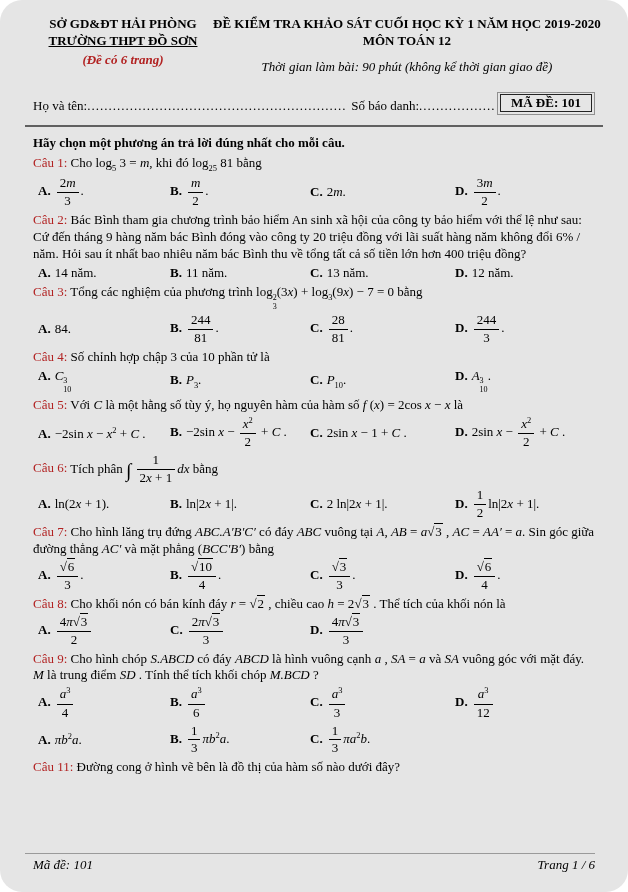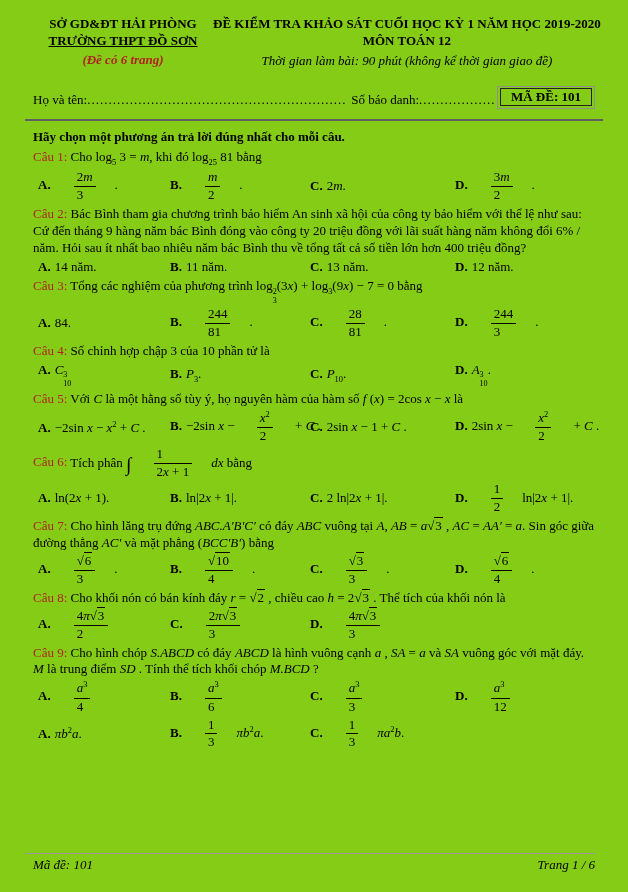--- a/index.html
+++ b/index.html
@@ -2,59 +2,60 @@
 <html style="--accent: #b22222;"><head>
 <meta charset="utf-8">
 <style>
   :root { --accent: #b22222; }
   * { box-sizing: border-box; }
   html, body { margin: 0; padding: 0; background: #fff; }
   .page {
     position: relative;
     width: 628px; height: 892px;
     margin: 0 auto;
-    background: #84cc16;
+    background: #e5e5e5;
     font-family: "Liberation Serif", serif;
     font-size: 13px;
     color: #000;
     padding: 16px 33px 0 33px;
     overflow: hidden;
     line-height: 1.3;
+    border-radius: 22px;
   }
   
   .header { display: flex; align-items: flex-start; }
   .h-left { width: 180px; text-align: center; flex: none; }
   .h-left .line1 { font-weight: bold; white-space: nowrap; }
   .h-left .line2 { font-weight: bold; text-decoration: underline; white-space: nowrap; }
   .h-left .line3 { color: var(--accent); font-style: italic; font-weight: bold; margin-top: 2px; }
   .h-right { flex: 1; text-align: center; }
   .h-right .title1 { font-weight: bold; white-space: nowrap; }
   .h-right .title2 { font-weight: bold; }
-  .h-right .subtitle { font-style: italic; margin-top: 3px; }
+  .h-right .subtitle { font-style: italic; margin-top: 9px; }
   
   .info-row { display: flex; align-items: flex-end; margin-top: 16px; }
   .dots { letter-spacing: 1px; overflow: hidden; white-space: nowrap; }
   .name-dots { max-width: 258px; }
   .sbd-wrap { margin-left: 6px; }
   .code-box { margin-left: auto; border: 1px solid #909090; padding: 2px; }
   .code-box-inner { border: 1px solid #222; padding: 0 10px 1px 10px; font-weight: bold; white-space: nowrap; }
   
   .divider { border: none; border-top: 2px solid #606060; margin: 10px -8px 8px -8px; }
   
   .instruction { font-weight: bold; margin: 2px 0 4px 0; }
   .q-text { margin: 3px 0 1px 0; }
   .q-label { color: var(--accent); font-weight: normal; }
   .options { display: grid; grid-template-columns: 132px 140px 145px auto; padding-left: 5px; align-items: center; margin: 2px 0 3px 0; }
   .option { white-space: nowrap; }
   .opt-key { font-weight: bold; margin-right: 4px; }
   .question { margin-bottom: 3px; }
   
   .mvar { font-style: italic; }
   sub, sup { font-size: 0.65em; }
-  .frac { display: inline-block; vertical-align: middle; margin: 0 19px; line-height: 1.15; font-family: Liberation Serif, serif; }
+  .frac { display: inline-block; text-align: center; vertical-align: middle; margin: 0 2px; line-height: 1.15; font-family: Liberation Serif, serif; }
   .frac .num { display: block; padding: 0 3px 1px 3px; border-bottom: 1px solid #000; }
   .frac .den { display: block; padding: 1px 3px 0 3px; }
   .supsub { display: inline-flex; flex-direction: column; font-size: 0.62em; line-height: 1.05; vertical-align: -0.45em; text-align: left; }
   .sqrt { white-space: nowrap; }
   .sqrt .rad { border-top: 1px solid #000; padding: 0 1px; }
   .intg { font-size: 1.5em; vertical-align: -0.2em; line-height: 1; font-style: italic; }
   
   .footer {
     position: absolute; left: 25px; right: 33px; bottom: 18px;
     border-top: 1px solid #9a9a9a; padding: 3px 0 0 8px;
@@ -194,19 +195,23 @@
   </div>
 
   <div class="question">
     <div class="options">
           <span class="option"><b class="opt-key">A.</b><span class="opt-val"><span class="mvar">π</span><span class="mvar">b</span><sup>2</sup><span class="mvar">a</span>.</span></span>
           <span class="option"><b class="opt-key">B.</b><span class="opt-val"><span class="frac"><span class="num">1</span><span class="den">3</span></span><span class="mvar">π</span><span class="mvar">b</span><sup>2</sup><span class="mvar">a</span>.</span></span>
           <span class="option"><b class="opt-key">C.</b><span class="opt-val"><span class="frac"><span class="num">1</span><span class="den">3</span></span><span class="mvar">π</span><span class="mvar">a</span><sup>2</sup><span class="mvar">b</span>.</span></span>
         </div>
   </div>
 
+  <div class="question">
+    <p class="q-text"><b class="q-label">Câu 11:</b> <span class="q-body">Đường cong ở hình vẽ bên là đồ thị của hàm số nào dưới đây?</span></p>
+
+  </div>
 </div>
 
   <div class="footer">
     <span>Mã đề: 101</span>
     <span>Trang 1 / 6</span>
   </div>
 </div>
 
 </body></html>

